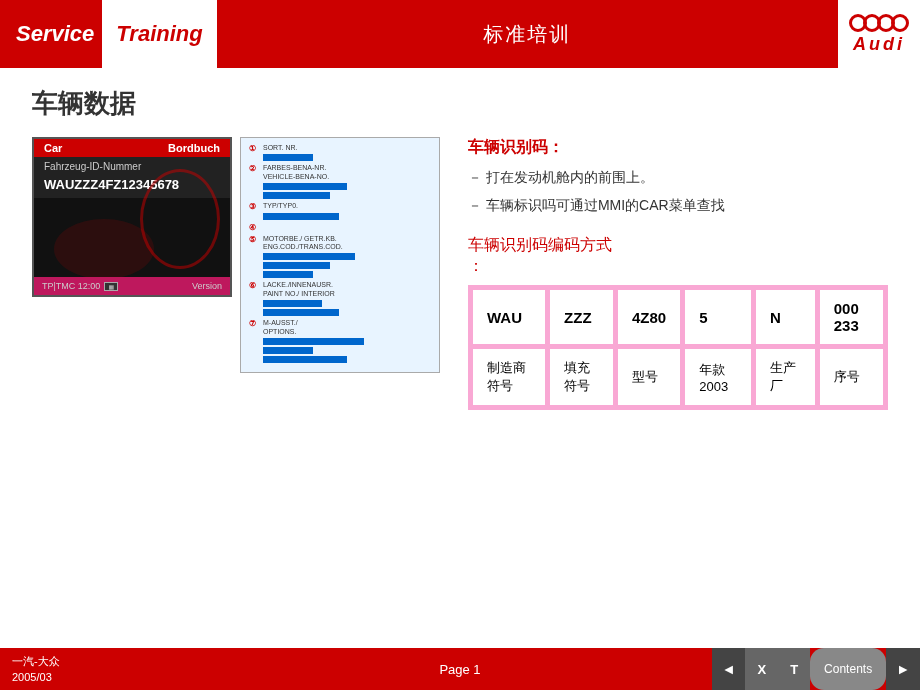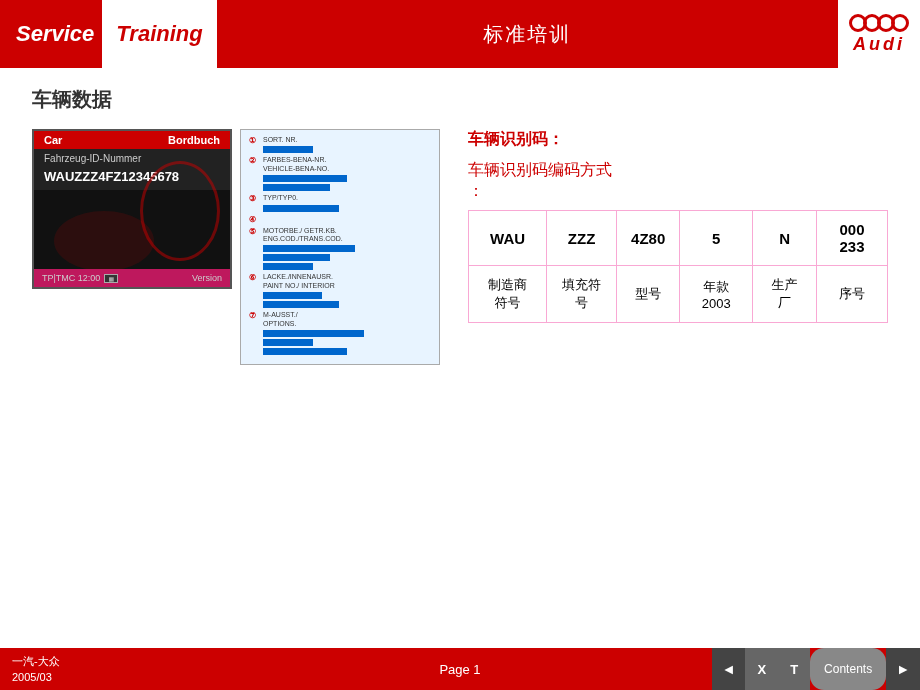--- a/index.html
+++ b/index.html
@@ -86,21 +86,21 @@
       font-weight: bold;
       letter-spacing: 3px;
       font-style: italic;
     }
 
     
     .main {
       padding: 18px 32px 10px 32px;
     }
     .page-title {
-      font-size: 20px;
+      font-size: 26px;
       font-weight: bold;
       color: #333;
       margin-bottom: 16px;
     }
 
     .content-row {
       display: flex;
       gap: 28px;
       align-items: flex-start;
     }
@@ -235,23 +235,23 @@
       margin-top: 10px;
     }
 
     
     .vin-table {
       border-collapse: collapse;
       width: 100%;
       max-width: 520px;
     }
     .vin-table td {
-      border: 1px solid #f9a8d4;
+      border: 5px solid #f9a8d4;
       padding: 10px 14px;
-      text-align: center;
+      text-align: left;
       font-size: 14px;
       min-width: 60px;
     }
     .vin-table tr:first-child td {
       font-weight: bold;
       font-size: 15px;
       background: #fff;
     }
     .vin-table tr:last-child td {
       background: #fff;
@@ -419,20 +419,24 @@
             <div class="sys-bar" style="width:60%;"></div>
             <div class="sys-bar" style="width:30%;"></div>
             <div class="sys-bar" style="width:50%;"></div>
           </div>
         </div>
       </div>
     </div>
 
     <div class="right-panel">
       <div class="vin-title">车辆识别码：</div>
+      <div class="vin-bullets">
+        <div class="vin-bullet">－ 打在发动机舱内的前围上。</div>
+        <div class="vin-bullet">－ 车辆标识吗可通过MMI的CAR菜单查找</div>
+      </div>
 
       <div class="encoding-title">
         车辆识别码编码方式<br>：
       </div>
 
       <table class="vin-table">
         <tbody>
             <tr>
           <td>WAU</td>
           <td>ZZZ</td>

